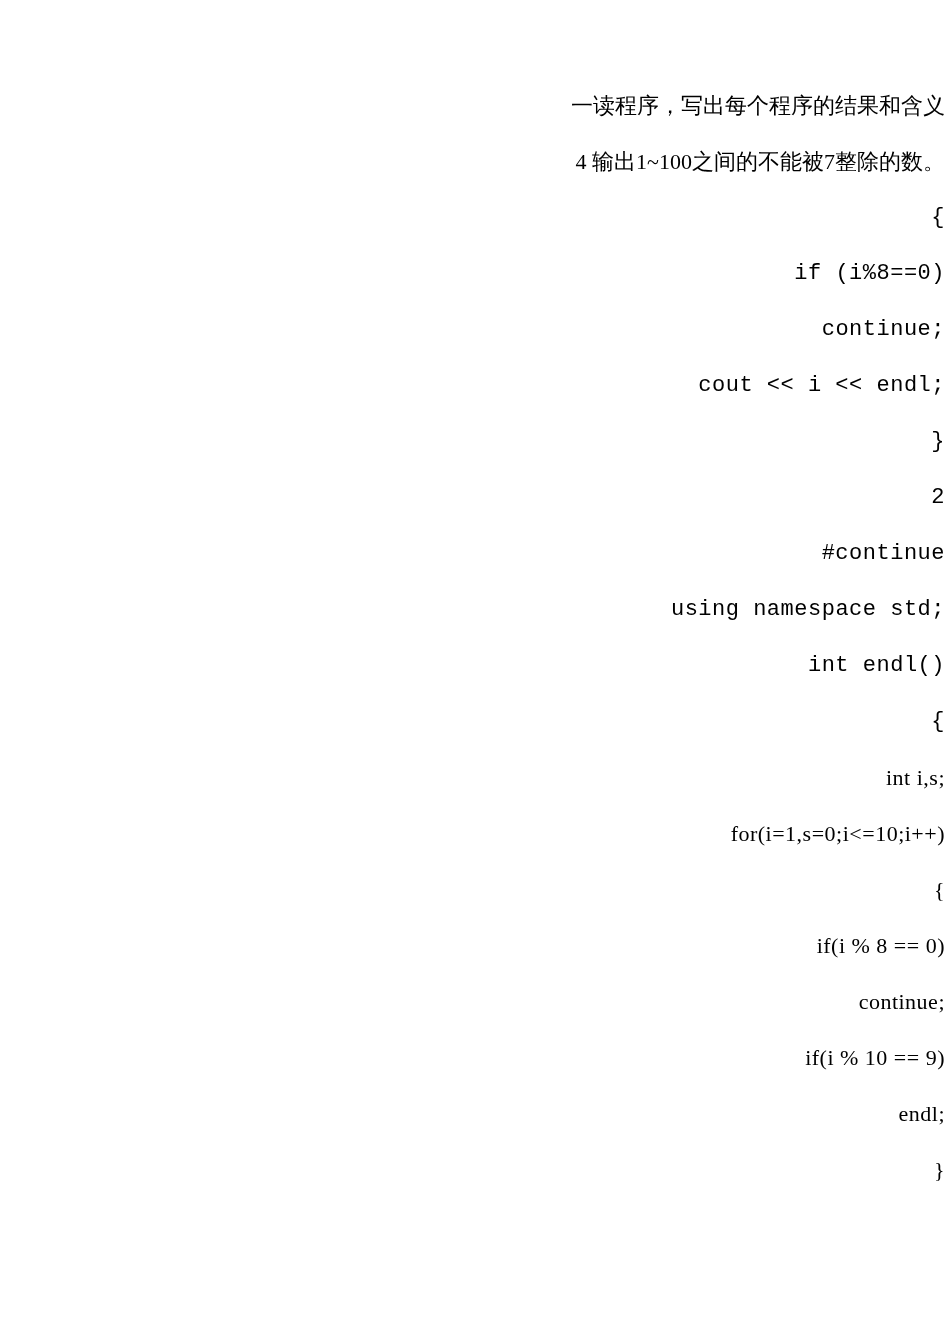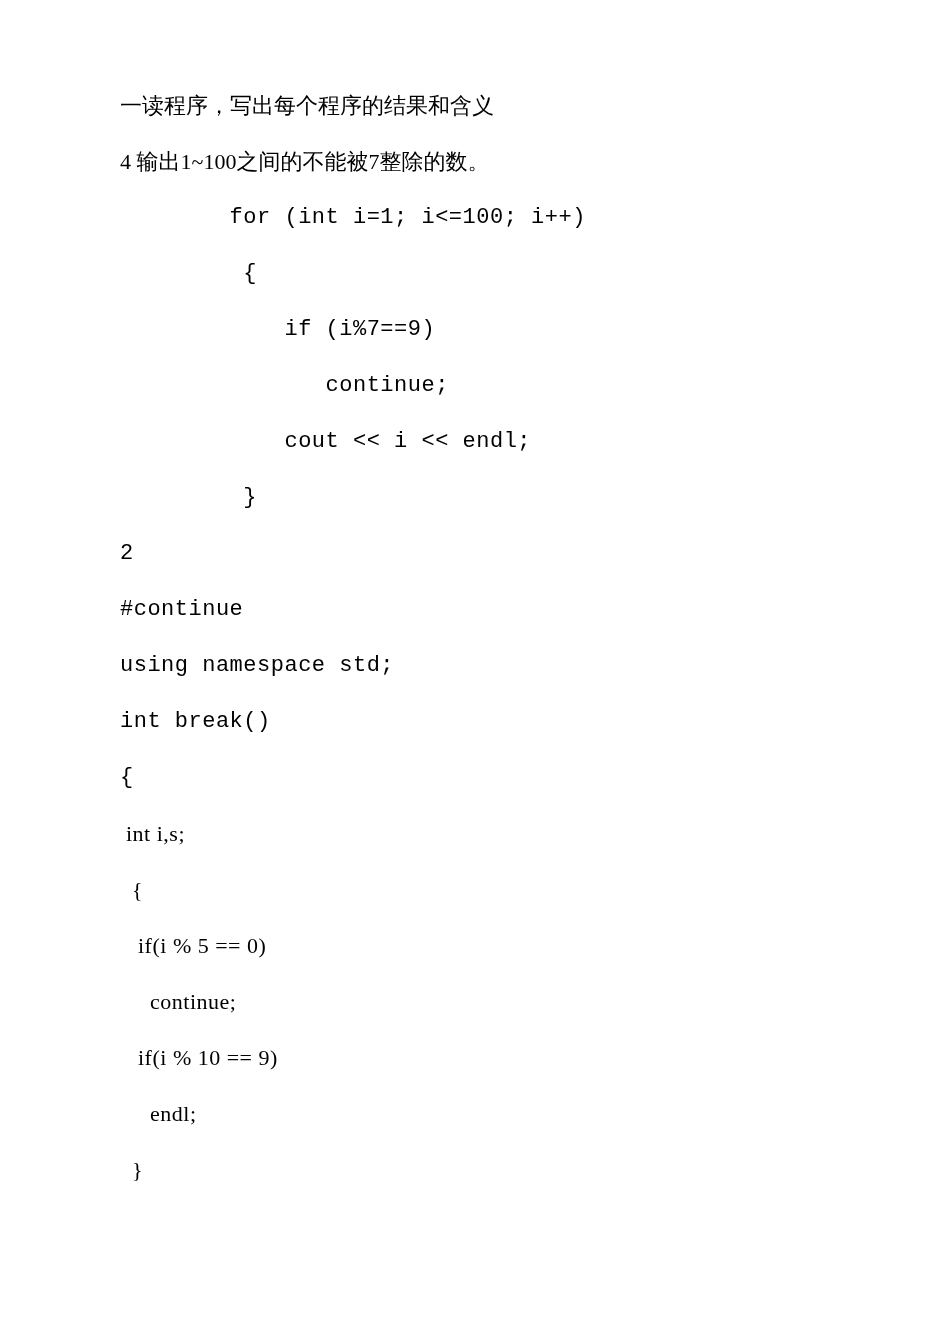--- a/index.html
+++ b/index.html
@@ -15,47 +15,48 @@
     padding: 95px 0 0 120px;
     font-family: "Songti SC", "SimSun", "STSong", serif;
     font-size: 22px;
     color: #000;
     line-height: 1.0;
   }
   .line {
     white-space: pre;
     margin: 0 0 34px 0;
     font-family: "Songti SC", "SimSun", "STSong", serif;
+    text-align: right;
   }
   .mono {
     font-family: "Courier New", "SimSun", monospace;
     letter-spacing: 0.5px;
   }
   .mono2 {
     font-family: Liberation Serif, serif;
     letter-spacing: 0.5px;
   }
 </style>
 </head>
 <body>
 
 <div class="page" id="page">
     <div class="line">一读程序，写出每个程序的结果和含义</div>
     <div class="line">4 输出1~100之间的不能被7整除的数。</div>
-    <div class="line mono">        for (int i=1; i&lt;=100; i++)</div>
     <div class="line mono">         {</div>
-    <div class="line mono">            if (i%7==9)</div>
+    <div class="line mono">            if (i%8==0)</div>
     <div class="line mono">               continue;</div>
     <div class="line mono">            cout &lt;&lt; i &lt;&lt; endl;</div>
     <div class="line mono">         }</div>
     <div class="line mono">2</div>
     <div class="line mono">#continue</div>
     <div class="line mono">using namespace std;</div>
-    <div class="line mono">int break()</div>
+    <div class="line mono">int endl()</div>
     <div class="line mono">{</div>
     <div class="line mono2"> int i,s;</div>
+    <div class="line mono2"> for(i=1,s=0;i&lt;=10;i++)</div>
     <div class="line mono2">  {</div>
-    <div class="line mono2">   if(i % 5 == 0)</div>
+    <div class="line mono2">   if(i % 8 == 0)</div>
     <div class="line mono2">     continue;</div>
     <div class="line mono2">   if(i % 10 == 9)</div>
     <div class="line mono2">     endl;</div>
     <div class="line mono2">  }</div>
   </div>
 
 </body></html>

